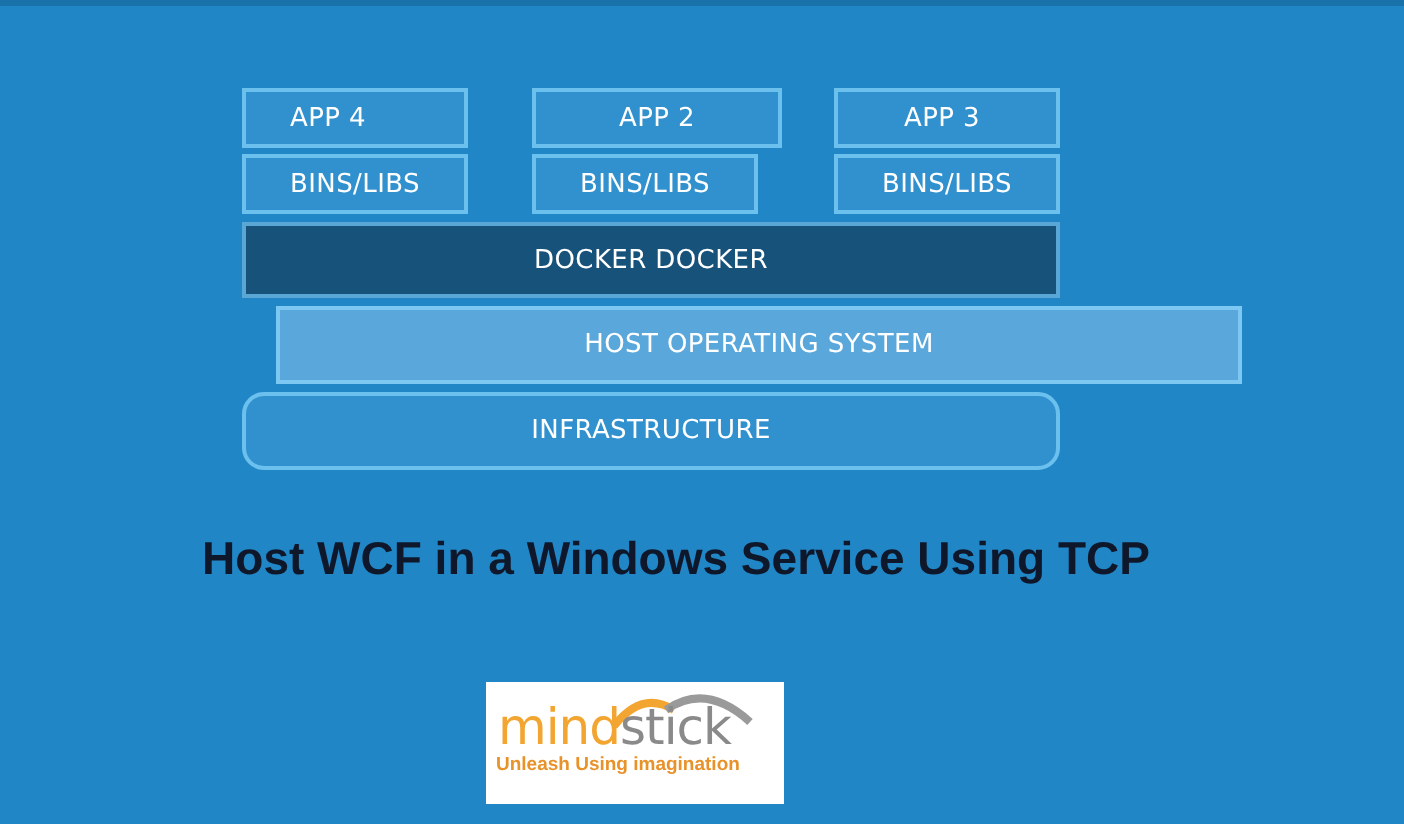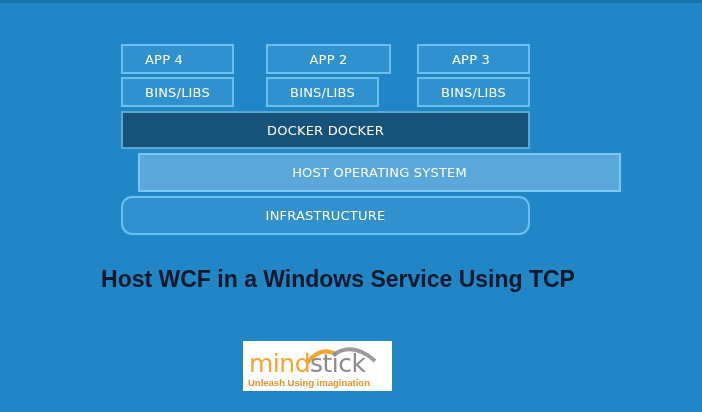--- a/index.html
+++ b/index.html
@@ -20,21 +20,21 @@
     }
     .box.dark { background: #17527b; border-color: #5aa7d6; }
     .box.light { background: #5aa8db; border-color: #7cc8f2; }
     .box.infra { background: #3191cf; border-radius: 11px; }
     .title {
       position: absolute; left: 0; top: 266px; width: 676px; text-align: center;
       font-family: "Liberation Sans", sans-serif; font-weight: bold;
       font-size: 23px; color: #0f172a;
     }
     .logo {
-      position: absolute; left: 243px; top: 341px; width: 149px; height: 50px;
+      position: absolute; left: 243px; top: 341px; width: 149px; height: 61px;
       background: #ffffff; overflow: hidden;
     }
     .logo-word {
       position: absolute; left: 6px; top: 8px;
       font-family: "DejaVu Sans", sans-serif; font-size: 25px; letter-spacing: -0.5px;
     }
     .logo-word .mind { color: #f2a531; }
     .logo-word .stick { color: #8a8a8a; }
     .logo-tag {
       position: absolute; left: 5px; top: 36px;

